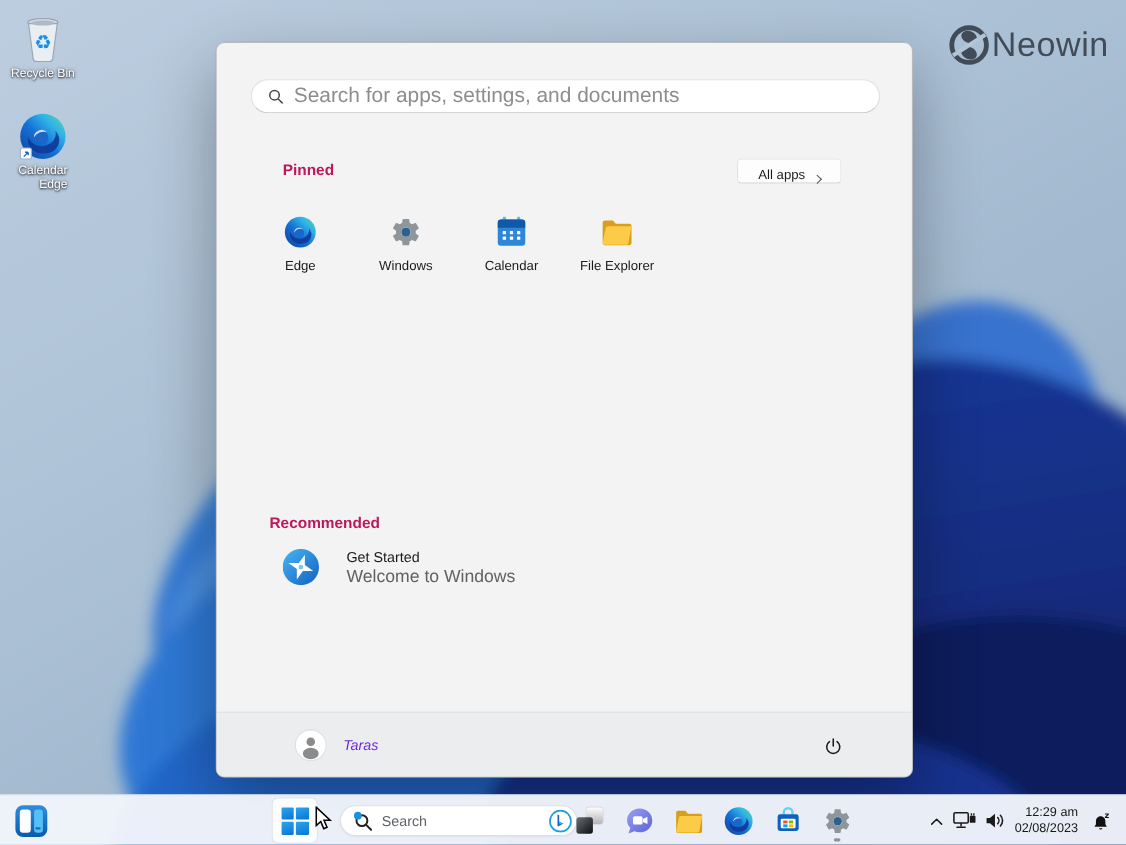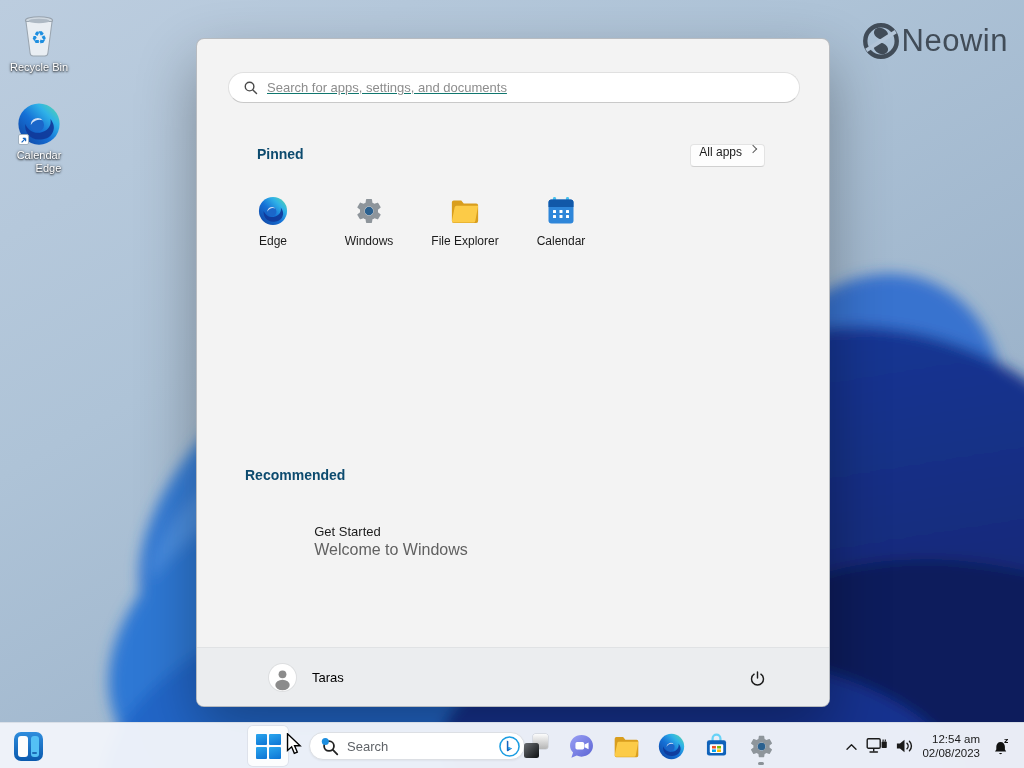--- a/index.html
+++ b/index.html
@@ -23,41 +23,41 @@
   .watermark { position:absolute; top:20px; right:16px; display:flex; align-items:center; opacity:.92; }
   .watermark .wm-text { font-size:31px; color:#39434e; font-weight:500; letter-spacing:.5px; }
 
   
   .start-menu { position:absolute; left:196px; top:38px; width:634px; height:669px;
     background:#f3f3f3; border:1px solid rgba(110,120,130,.45); border-radius:8px;
     box-shadow:0 25px 60px rgba(0,0,0,.32); overflow:hidden; }
   .sm-search { position:absolute; left:31px; top:33px; width:572px; height:31px; background:#fff;
     border:1px solid #e0e0e0; border-bottom-color:#c9c9c9; border-radius:16px;
     display:flex; align-items:center; padding-left:14px; gap:9px; }
-  .sm-search input { border:none; outline:none; flex:1; font-size:13px; color:#0f766e; background:transparent;
-    font-family:"Liberation Sans",sans-serif;text-decoration:underline; }
+  .sm-search input { border:none; outline:none; flex:1; font-size:19px; color:#c2410c; background:transparent;
+    font-family:"Liberation Sans",sans-serif; }
   .sm-search input::placeholder { color:#8d8d8d; }
-  .sm-section-title { position:absolute; font-size:14px; font-weight:700; color:#0c4a6e; }
-  .all-apps-btn { position:absolute; right:64px; top:105px; height:23px; padding:0 8px;
+  .sm-section-title { position:absolute; font-size:14px; font-weight:700; color:#be185d; }
+  .all-apps-btn { position:absolute; right:64px; top:105px; height:23px; padding:0 18px;
     background:#fdfdfd; border:1px solid #e3e3e3; border-bottom-color:#d0d0d0; border-radius:4px;
-    display:flex; align-items:flex-start; gap:8px; font-size:12px; color:#1b1b1b; cursor:pointer; }
+    display:flex; align-items:flex-end; gap:8px; font-size:12px; color:#1b1b1b; cursor:pointer; }
   .chev-right { width:6px; height:6px; border-right:1.4px solid #5b5b5b; border-top:1.4px solid #5b5b5b;
     transform:rotate(45deg); margin-top:1px; }
   .tiles { position:absolute; left:28px; top:148px; display:flex; }
   .tile { width:96px; height:84px; display:flex; flex-direction:column; align-items:center; padding-top:9px;
     gap:8px; border-radius:4px; cursor:pointer; }
   .tile .t-lbl { font-size:12px; color:#1b1b1b; }
   .rec-item { position:absolute; left:48px; top:460px; width:280px; height:58px; border-radius:4px;
-    display:flex; align-items:center; gap:25px; padding-left:12px; cursor:pointer;flex-direction:column; }
+    display:flex; align-items:flex-start; gap:25px; padding-left:12px; cursor:pointer; }
   .rec-title { font-size:13px; color:#1b1b1b; margin-bottom:2px; }
   .rec-sub { font-size:16px; color:#616161; }
   .sm-footer { position:absolute; left:0; right:0; bottom:0; height:59px; background:#ebedef;
     border-top:1px solid #e0e2e4; display:flex; align-items:center; }
   .user-chip { display:flex; align-items:center; gap:16px; margin-left:62px; padding:5px 10px; border-radius:4px; cursor:pointer; }
-  .user-chip .u-name { font-size:13px; color:#000000; }
+  .user-chip .u-name { font-size:13px; color:#6d28d9;font-style:italic; }
   .avatar { width:27px; height:27px; border-radius:50%; background:#fff; overflow:hidden; box-shadow:0 0 0 1px rgba(0,0,0,.06); }
   .power-btn { position:absolute; right:56px; top:14px; width:32px; height:32px; border-radius:4px;
     display:flex; align-items:center; justify-content:center; cursor:pointer; }
   .icon-30 { width:30px; height:30px; }
   .widgets-icon { position:relative; width:29px; height:29px; border-radius:7px;
     background:linear-gradient(180deg,#2f8ddd,#0a59ad); }
   .widgets-icon .wl { position:absolute; left:4px; top:4px; bottom:4px; width:10px; background:#fdfdfd; border-radius:3px; }
   .widgets-icon .wr { position:absolute; right:4px; top:4px; bottom:4px; width:8px; background:#54c0f5; border-radius:3px; }
   .widgets-icon .wr i { position:absolute; bottom:3px; left:1.5px; width:5px; height:1.6px;
     background:rgba(10,80,160,.75); border-radius:1px; }
@@ -202,44 +202,44 @@
 
       <div class="tile">
         <svg class="icon-30" viewBox="0 0 24 24">
           <path fill="#8e959b" d="M19.14,12.94c0.04-0.3,0.06-0.61,0.06-0.94c0-0.32-0.02-0.64-0.07-0.94l2.03-1.58c0.18-0.14,0.23-0.41,0.12-0.61l-1.92-3.32c-0.12-0.22-0.37-0.29-0.59-0.22l-2.39,0.96c-0.5-0.38-1.03-0.7-1.62-0.94L14.4,2.81c-0.04-0.24-0.24-0.41-0.48-0.41h-3.84c-0.24,0-0.43,0.17-0.47,0.41L9.25,5.35C8.66,5.59,8.12,5.92,7.63,6.29L5.24,5.33c-0.22-0.08-0.47,0-0.59,0.22L2.74,8.87C2.62,9.08,2.66,9.34,2.86,9.48l2.03,1.58C4.84,11.36,4.8,11.69,4.8,12s0.02,0.64,0.07,0.94l-2.03,1.58c-0.18,0.14-0.23,0.41-0.12,0.61l1.92,3.32c0.12,0.22,0.37,0.29,0.59,0.22l2.39-0.96c0.5,0.38,1.03,0.7,1.62,0.94l0.36,2.54c0.05,0.24,0.24,0.41,0.48,0.41h3.84c0.24,0,0.44-0.17,0.47-0.41l0.36-2.54c0.59-0.24,1.13-0.56,1.62-0.94l2.39,0.96c0.22,0.08,0.47,0,0.59-0.22l1.92-3.32c0.12-0.22,0.07-0.47-0.12-0.61L19.14,12.94z M12,15.6c-1.98,0-3.6-1.62-3.6-3.6s1.62-3.6,3.6-3.6s3.6,1.62,3.6,3.6S13.98,15.6,12,15.6z"></path>
           <circle cx="12" cy="12" r="3.4" fill="#2c618f"></circle>
         </svg>
         <span class="t-lbl">Windows</span>
       </div>
 
       <div class="tile">
-        <svg class="icon-30" viewBox="0 0 48 42">
-          <path d="M3,7 a3,3 0 0 1 3,-3 h12 l4,5 h20 a3,3 0 0 1 3,3 v25 a3,3 0 0 1 -3,3 H6 a3,3 0 0 1 -3,-3 Z" fill="#d99e1e"></path>
-          <rect x="10" y="16" width="30" height="18" rx="2.5" fill="#2f7fd9"></rect>
-          <path d="M3,37 L7.5,15 a3,3 0 0 1 3,-2.4 H45 L40.5,37 a3,3 0 0 1 -3,2.4 H6 a3,3 0 0 1 -3,-2.4 Z" fill="#fccb47"></path>
-        </svg>
-        <span class="t-lbl">File Explorer</span>
-      </div>
-
-      <div class="tile">
         <svg class="icon-30" viewBox="0 0 30 30">
           <rect x="7" y="1" width="3" height="6" rx="1.2" fill="#49c3ef"></rect>
           <rect x="20" y="1" width="3" height="6" rx="1.2" fill="#49c3ef"></rect>
           <rect x="2.5" y="3.5" width="25" height="24" rx="3" fill="#2e86d9"></rect>
           <path d="M2.5,6.5 a3,3 0 0 1 3,-3 h19 a3,3 0 0 1 3,3 v4.5 h-25 Z" fill="#1158a8"></path>
           <g fill="#fff">
             <rect x="7" y="14" width="3" height="3" rx=".6"></rect>
               <rect x="13.5" y="14" width="3" height="3" rx=".6"></rect>
               <rect x="20" y="14" width="3" height="3" rx=".6"></rect>
             <rect x="7" y="19" width="3" height="3" rx=".6"></rect>
               <rect x="13.5" y="19" width="3" height="3" rx=".6"></rect>
               <rect x="20" y="19" width="3" height="3" rx=".6"></rect>
           </g>
         </svg>
         <span class="t-lbl">Calendar</span>
+      </div>
+
+      <div class="tile">
+        <svg class="icon-30" viewBox="0 0 48 42">
+          <path d="M3,7 a3,3 0 0 1 3,-3 h12 l4,5 h20 a3,3 0 0 1 3,3 v25 a3,3 0 0 1 -3,3 H6 a3,3 0 0 1 -3,-3 Z" fill="#d99e1e"></path>
+          <rect x="10" y="16" width="30" height="18" rx="2.5" fill="#2f7fd9"></rect>
+          <path d="M3,37 L7.5,15 a3,3 0 0 1 3,-2.4 H45 L40.5,37 a3,3 0 0 1 -3,2.4 H6 a3,3 0 0 1 -3,-2.4 Z" fill="#fccb47"></path>
+        </svg>
+        <span class="t-lbl">File Explorer</span>
       </div>
     </div>
 
     <div class="sm-section-title" style="left:48px; top:428px;">Recommended</div>
 
     <div class="rec-item">
       <svg width="33" height="33" viewBox="0 0 32 32">
         <defs>
             <linearGradient id="gsBG" x1="0" y1="0" x2="1" y2="1">
           <stop offset="0" stop-color="#4ab6f2"></stop>
@@ -387,21 +387,21 @@
           <line x1="17.1" y1="4.4" x2="17.1" y2="2.4" stroke="#1a1a1a" stroke-width="1.2"></line>
           <line x1="19.3" y1="4.4" x2="19.3" y2="2.4" stroke="#1a1a1a" stroke-width="1.2"></line>
         </svg>
         <svg width="19" height="16" viewBox="0 0 20 16">
           <path d="M2,5.4 h3.2 L10,1.4 v13.2 L5.2,10.6 H2 Z" fill="#1a1a1a"></path>
           <path d="M12.6,5 a4.3,4.3 0 0 1 0,6" fill="none" stroke="#1a1a1a" stroke-width="1.5" stroke-linecap="round"></path>
           <path d="M15.2,2.9 a7.3,7.3 0 0 1 0,10.2" fill="none" stroke="#1a1a1a" stroke-width="1.5" stroke-linecap="round"></path>
         </svg>
       </div>
       <div class="clock">
-        <div>12:54 am</div>
+        <div>12:29 am</div>
         <div>02/08/2023</div>
       </div>
       <div class="tray-btn" style="width:30px; margin-right:8px;">
         <svg width="19" height="19" viewBox="0 0 19 19">
           <path d="M8.6,5 C5.9,5 4.3,7.1 4.3,9.8 V12.4 L3,14.6 H14.2 L12.9,12.4 V9.8 C12.9,7.1 11.3,5 8.6,5 Z" fill="#111"></path>
           <path d="M7,16 a1.7,1.7 0 0 0 3.2,0 Z" fill="#111"></path>
           <text x="12" y="6.4" font-size="7.5" font-weight="bold" fill="#111" font-family="DejaVu Sans">z</text>
         </svg>
       </div>
     </div>

